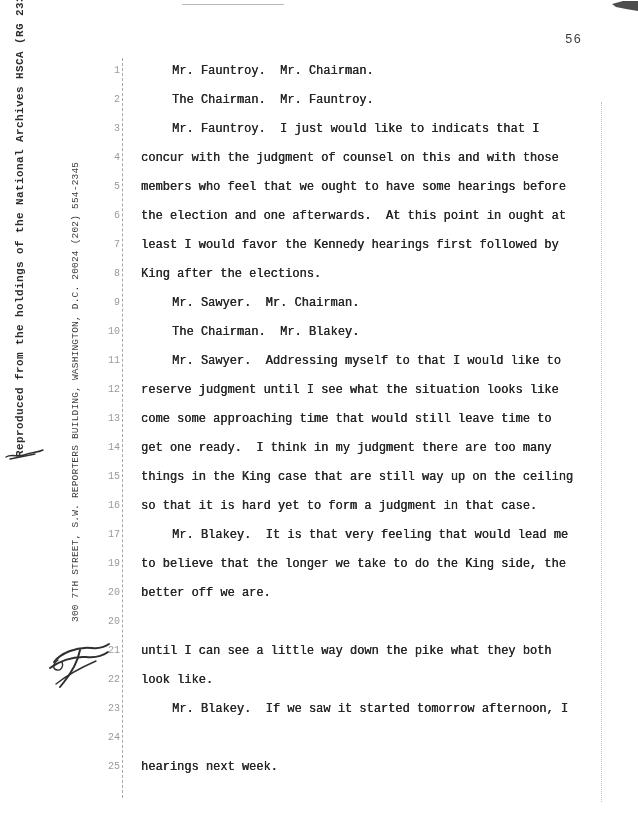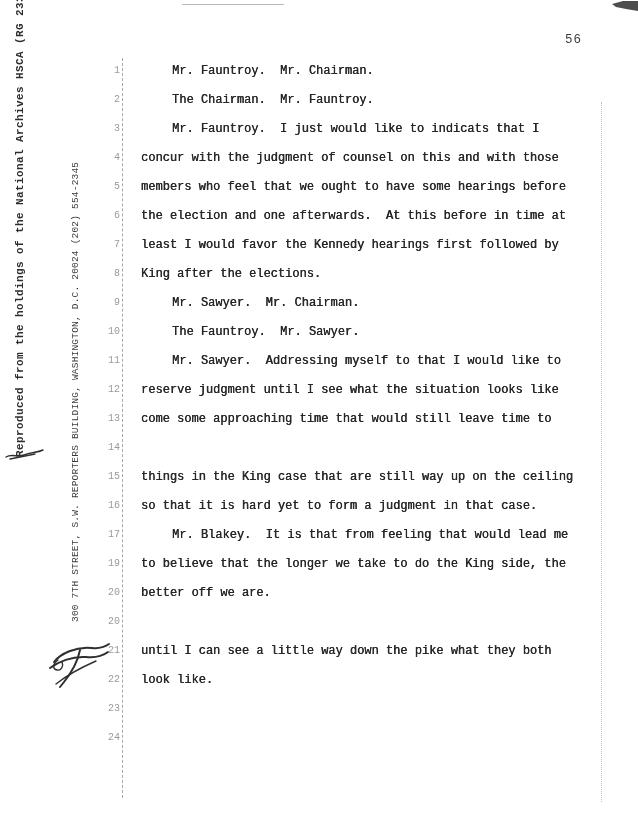--- a/index.html
+++ b/index.html
@@ -182,75 +182,76 @@
       <span class="t-text">concur with the judgment of counsel on this and with those</span>
     </div>
 
     <div class="t-row">
       <span class="t-num">5</span>
       <span class="t-text">members who feel that we ought to have some hearings before</span>
     </div>
 
     <div class="t-row">
       <span class="t-num">6</span>
-      <span class="t-text">the election and one afterwards.  At this before in time at</span>
+      <span class="t-text">the election and one afterwards.  At this point in ought at</span>
     </div>
 
     <div class="t-row">
       <span class="t-num">7</span>
       <span class="t-text">least I would favor the Kennedy hearings first followed by</span>
     </div>
 
     <div class="t-row">
       <span class="t-num">8</span>
       <span class="t-text">King after the elections.</span>
     </div>
 
     <div class="t-row">
       <span class="t-num">9</span>
       <span class="t-text indent">Mr. Sawyer.  Mr. Chairman.</span>
     </div>
 
     <div class="t-row">
       <span class="t-num">10</span>
-      <span class="t-text indent">The Fauntroy.  Mr. Sawyer.</span>
+      <span class="t-text indent">The Chairman.  Mr. Blakey.</span>
     </div>
 
     <div class="t-row">
       <span class="t-num">11</span>
       <span class="t-text indent">Mr. Sawyer.  Addressing myself to that I would like to</span>
     </div>
 
     <div class="t-row">
       <span class="t-num">12</span>
       <span class="t-text">reserve judgment until I see what the situation looks like</span>
     </div>
 
     <div class="t-row">
       <span class="t-num">13</span>
       <span class="t-text">come some approaching time that would still leave time to</span>
     </div>
 
     <div class="t-row">
       <span class="t-num">14</span>
+      <span class="t-text">get one ready.  I think in my judgment there are too many</span>
     </div>
 
     <div class="t-row">
       <span class="t-num">15</span>
       <span class="t-text">things in the King case that are still way up on the ceiling</span>
     </div>
 
     <div class="t-row">
       <span class="t-num">16</span>
       <span class="t-text">so that it is hard yet to form a judgment in that case.</span>
     </div>
 
     <div class="t-row">
       <span class="t-num">17</span>
-      <span class="t-text indent">Mr. Blakey.  It is that from feeling that would lead me</span>
+      <span class="t-text indent">Mr. Blakey.  It is that very feeling that would lead me</span>
     </div>
 
     <div class="t-row">
       <span class="t-num">19</span>
       <span class="t-text">to believe that the longer we take to do the King side, the</span>
     </div>
 
     <div class="t-row">
       <span class="t-num">20</span>
       <span class="t-text">better off we are.</span>
@@ -265,21 +266,26 @@
       <span class="t-text">until I can see a little way down the pike what they both</span>
     </div>
 
     <div class="t-row">
       <span class="t-num">22</span>
       <span class="t-text">look like.</span>
     </div>
 
     <div class="t-row">
       <span class="t-num">23</span>
+      <span class="t-text indent">Mr. Blakey.  If we saw it started tomorrow afternoon, I</span>
     </div>
 
     <div class="t-row">
       <span class="t-num">24</span>
     </div>
 
+    <div class="t-row">
+      <span class="t-num">25</span>
+      <span class="t-text">hearings next week.</span>
+    </div>
   </div>
 
 </div>
 
 </body></html>

